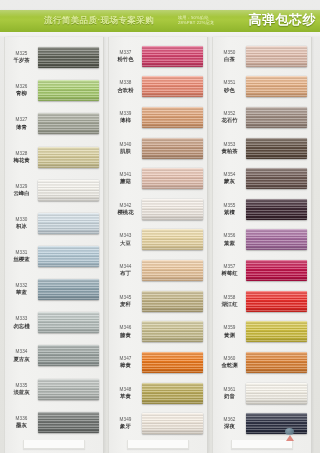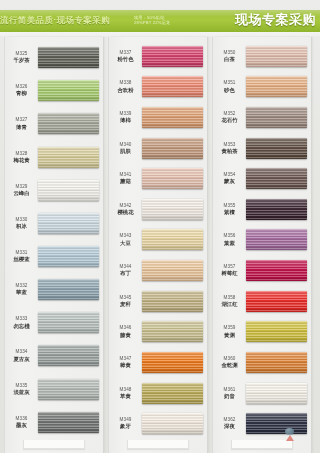--- a/index.html
+++ b/index.html
@@ -37,20 +37,21 @@
     position: absolute;
     top: 0; left: 0; width: 100%; height: 7px;
     background: linear-gradient(180deg,rgba(255,255,255,0.30),rgba(255,255,255,0));
     pointer-events: none;
   }
   .banner-slogan {
     font-size: 8.5px;
     font-weight: bold;
     color: #dcea9e;
     letter-spacing: 0.4px;
+    margin-left: 44px;
     text-shadow: 0 1px 0 rgba(90,120,20,0.55);
     white-space: nowrap;
   }
   .banner-spec {
     margin-left: 24px;
     display: flex;
     flex-direction: column;
     justify-content: center;
     line-height: 1.15;
   }
@@ -220,21 +221,21 @@
 
 <div id="page">
 
   <div id="banner">
     <div id="banner-sheen"></div>
     <div class="banner-slogan">流行简美品质·现场专案采购</div>
     <div class="banner-spec">
       <div>埃用：50%腈纶</div>
       <div>28%PBT 22%尼龙</div>
     </div>
-    <div class="banner-title">现场专案采购</div>
+    <div class="banner-title">高弹包芯纱</div>
   </div>
   <div id="banner-bottom-shadow"></div>
 
   <div id="board">
     <div class="column" id="col-1">
       <div class="col-inner">
           <div class="row" style="height: 33.1667px;">
             <div class="label">
               <div class="code">M325</div>
               <div class="cname">千岁茶</div>

